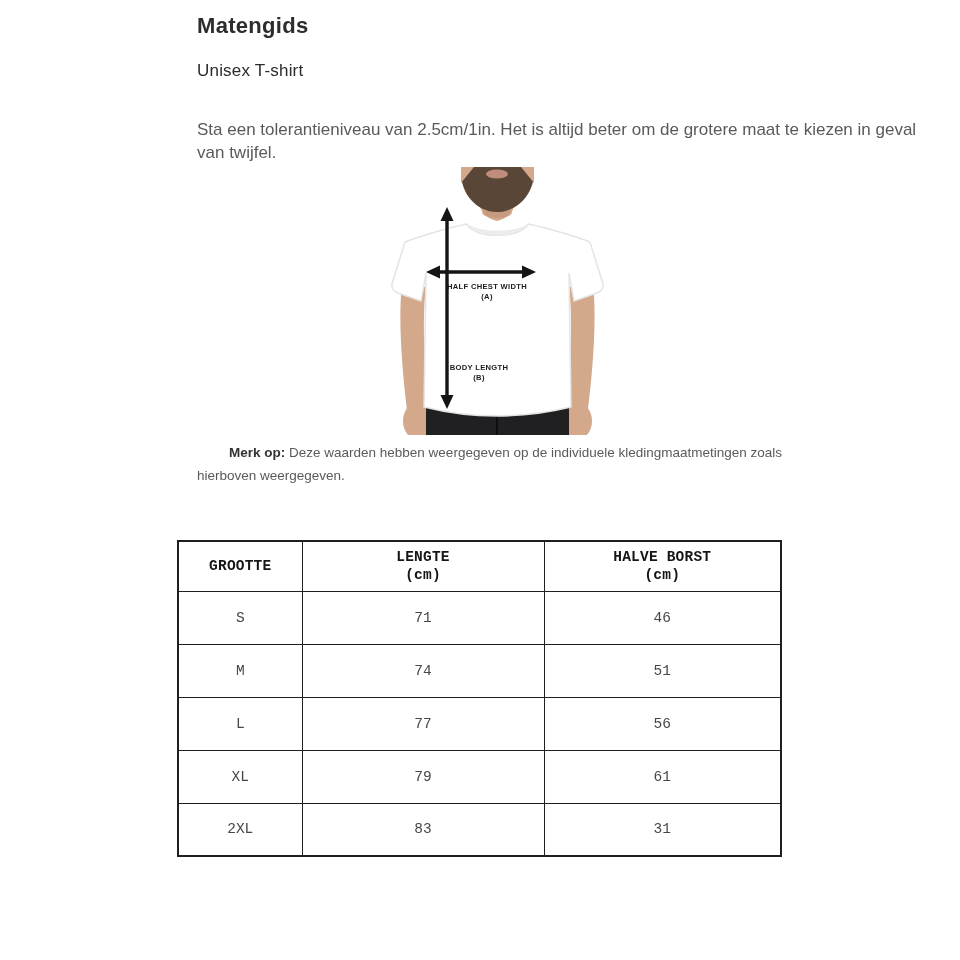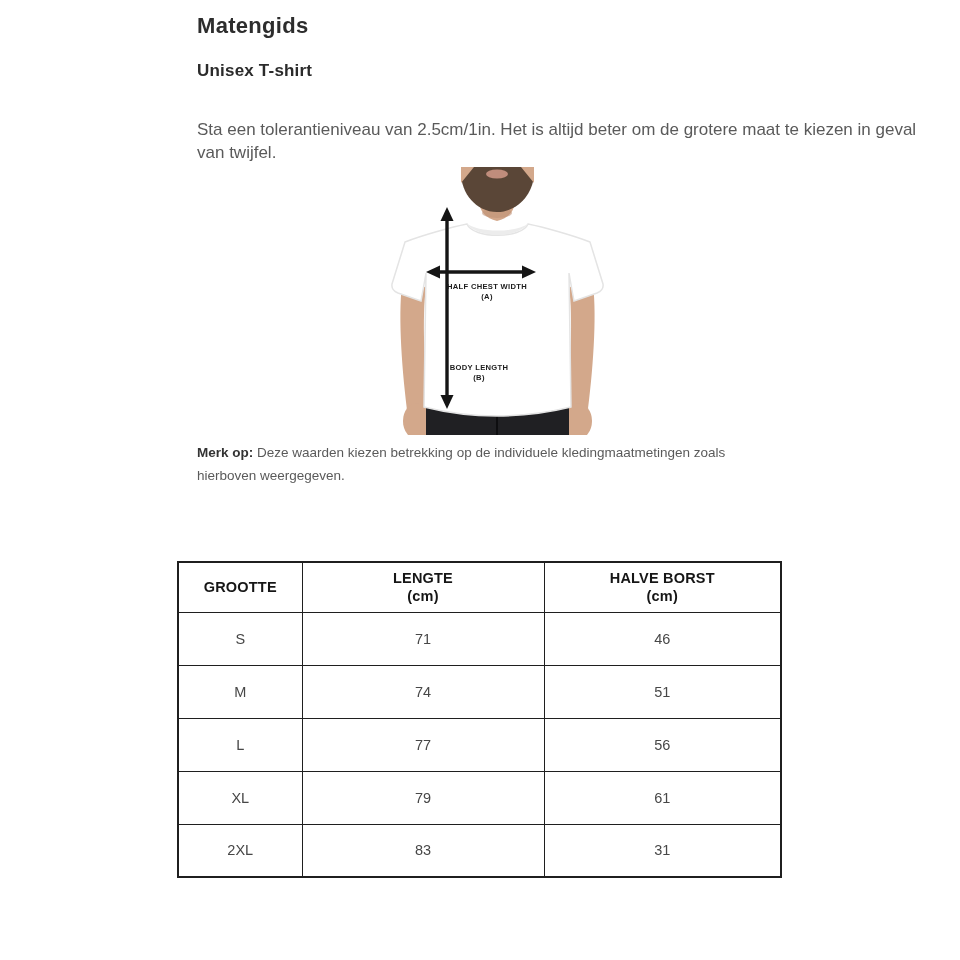--- a/index.html
+++ b/index.html
@@ -7,38 +7,39 @@
   .canvas {
     position:relative; width:950px; height:960px; background:#ffffff;
     font-family:"Liberation Sans", sans-serif; overflow:hidden;
   }
   .page-title {
     position:absolute; left:197px; top:13px;
     font-size:22px; font-weight:700; color:#2d2d2d; letter-spacing:.3px;
   }
   .page-subtitle {
     position:absolute; left:197px; top:61px;
-    font-size:17px; font-weight:700; color:#2b2b2b; letter-spacing:.2px;
+    font-size:17px; font-weight:400; color:#2b2b2b; letter-spacing:.2px;
   }
   .intro {
     position:absolute; left:197px; top:118px;
     font-size:17px; color:#5a5a5a; line-height:23px; white-space:nowrap;
   }
   .figure {
     position:absolute; left:390px; top:167px; width:215px; height:268px;
   }
   .note {
     position:absolute; left:197px; top:441px;
     font-size:13.5px; color:#5a5a5a; line-height:23px; white-space:nowrap;
   }
-  .note .note-label { font-weight:700; color:#333333; }
+  .note .note-label { font-weight:700; color:#333333;margin-left:32px; }
   table.size-table {
-    position:absolute; left:177px; top:561px; width:603px;
+    position:absolute; left:177px; top:540px; width:603px;
     border-collapse:collapse; table-layout:fixed;
     border:2px solid #1f1f1f;
+    font-family:Liberation Mono, monospace;
   }
   .size-table th, .size-table td {
     border:1.6px solid #1f1f1f; text-align:center; vertical-align:middle;
     background:#ffffff;
   }
   .size-table thead th {
     height:50px; font-size:14.5px; font-weight:700; color:#161616; line-height:18px;
     letter-spacing:.2px;
   }
   .size-table tbody td {
@@ -98,21 +99,21 @@
       <polygon points="146,105 132,98.5 132,111.5" fill="#151515"></polygon>
 
       <text x="97" y="122" text-anchor="middle" class="meas-label">HALF CHEST WIDTH</text>
       <text x="97" y="132" text-anchor="middle" class="meas-label">(A)</text>
       <text x="89" y="203" text-anchor="middle" class="meas-label">BODY LENGTH</text>
       <text x="89" y="213" text-anchor="middle" class="meas-label">(B)</text>
     </svg>
   </div>
 
   <p class="note">
-    <span class="note-label">Merk op:</span><span> Deze waarden kiezen betrekking op de individuele kledingmaatmetingen zoals</span><br>
+    <span class="note-label">Merk op:</span><span> Deze waarden hebben weergegeven op de individuele kledingmaatmetingen zoals</span><br>
     <span>hierboven weergegeven.</span>
   </p>
 
   <table class="size-table">
     <thead>
       <tr>
         <th class="col-size">
           <div>GROOTTE</div>
           <div></div>
         </th>

